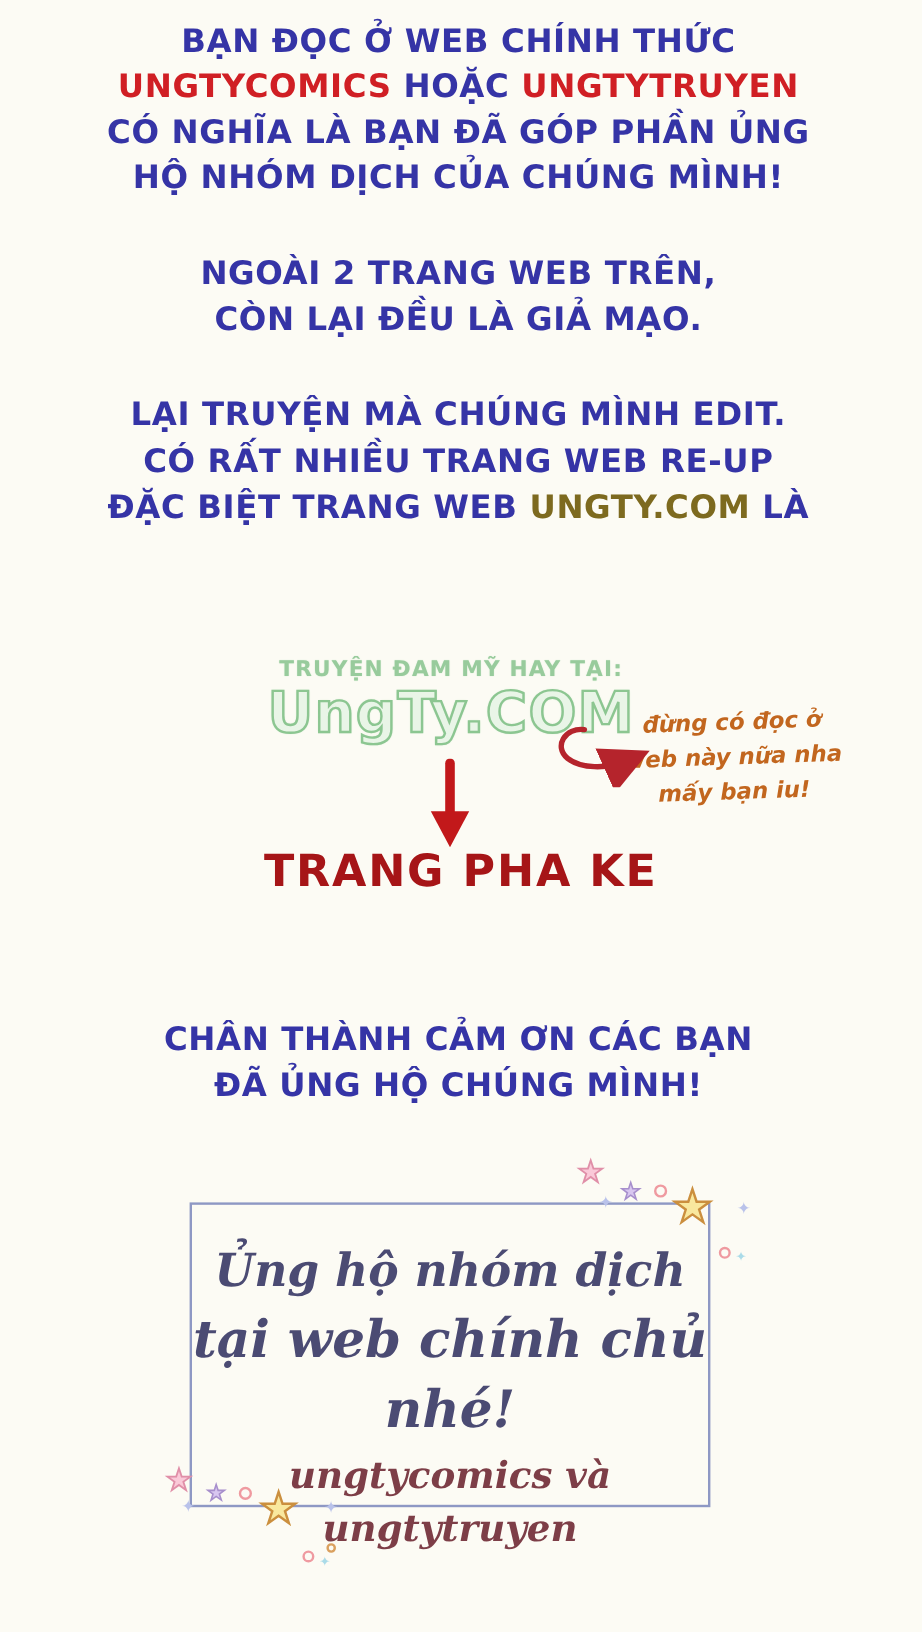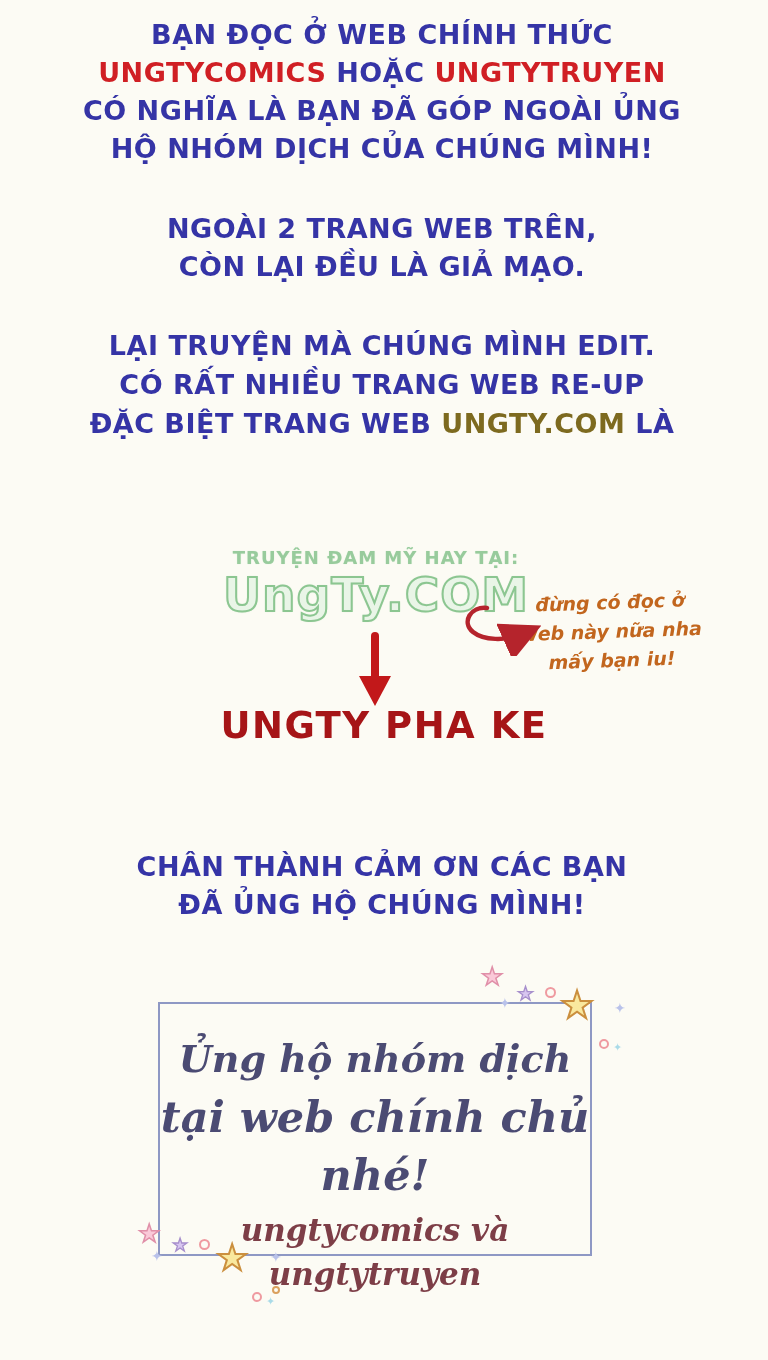--- a/index.html
+++ b/index.html
@@ -69,21 +69,21 @@
 </head>
 <body>
 
 <div id="intro" class="abs blk comic">
   <div>BẠN ĐỌC Ở WEB CHÍNH THỨC</div>
   <div>
     <span class="red">UNGTYCOMICS</span>
     <span>HOẶC</span>
     <span class="red">UNGTYTRUYEN</span>
   </div>
-  <div>CÓ NGHĨA LÀ BẠN ĐÃ GÓP NGOÀI ỦNG</div>
+  <div>CÓ NGHĨA LÀ BẠN ĐÃ GÓP PHẦN ỦNG</div>
   <div>HỘ NHÓM DỊCH CỦA CHÚNG MÌNH!</div>
 </div>
 
 <div id="warning" class="abs blk comic">
   <div>NGOÀI 2 TRANG WEB TRÊN,</div>
   <div>CÒN LẠI ĐỀU LÀ GIẢ MẠO.</div>
 </div>
 
 <div id="fakeinfo" class="abs blk comic">
   <div>LẠI TRUYỆN MÀ CHÚNG MÌNH EDIT.</div>
@@ -111,21 +111,21 @@
     </marker>
   </defs>
   <path d="M42,8 C26,6 16,22 28,32 C38,40 60,42 80,33" fill="none" stroke="#b5242c" stroke-width="4.5" stroke-linecap="round" marker-end="url(#ah)"></path>
 </svg>
 
 <svg class="abs" style="left:352px;top:632px;" width="46" height="80">
   <line x1="23" y1="4" x2="23" y2="50" stroke="#c2181a" stroke-width="8" stroke-linecap="round"></line>
   <path d="M7,44 L39,44 L23,74 Z" fill="#c2181a"></path>
 </svg>
 
-<div id="caption" class="abs">UNGTY PHA KE</div>
+<div id="caption" class="abs">TRANG PHA KE</div>
 
 <div id="thanks" class="abs blk comic">
   <div>CHÂN THÀNH CẢM ƠN CÁC BẠN</div>
   <div>ĐÃ ỦNG HỘ CHÚNG MÌNH!</div>
 </div>
 
 <div id="support-box" class="abs">
   <div id="support-line1" class="script">Ủng hộ nhóm dịch</div>
   <div id="support-line2" class="script">tại web chính chủ nhé!</div>
   <div id="support-line3" class="script">ungtycomics và ungtytruyen</div>

